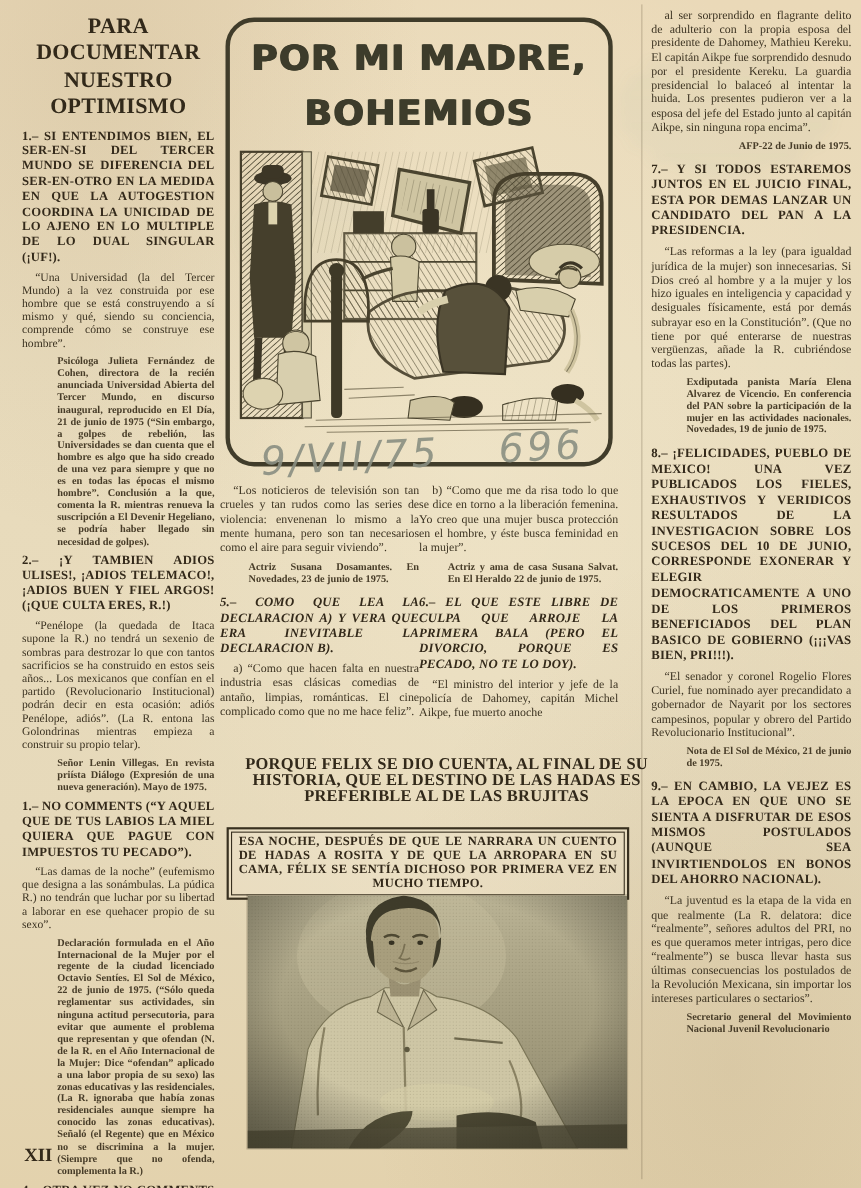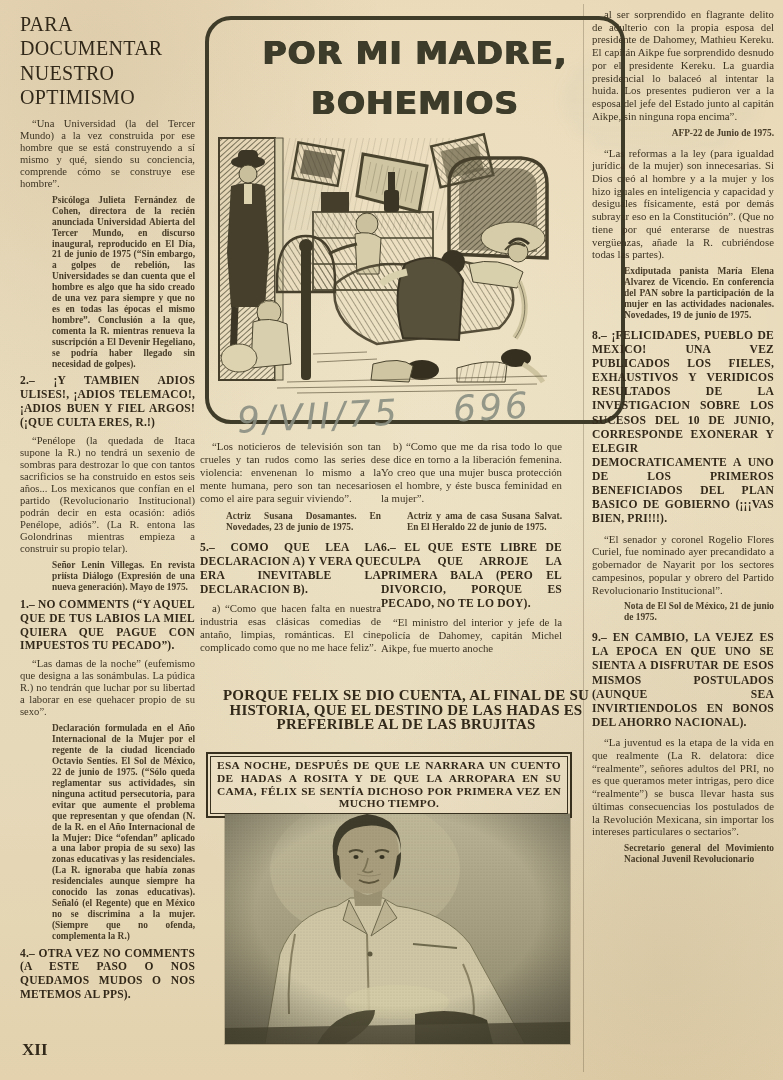--- a/index.html
+++ b/index.html
@@ -22,40 +22,40 @@
     background:repeating-linear-gradient(0deg,rgba(60,140,120,.06) 0 6px,transparent 6px 14px);}
   .ghost.g2{left:215px;top:170px;width:140px;height:90px;
     background:repeating-linear-gradient(0deg,rgba(60,140,120,.05) 0 5px,transparent 5px 12px);}
 
   
   .col-left{position:absolute;left:20px;top:12px;width:175px;}
   .col-right{position:absolute;left:592px;top:8px;width:182px;}
   .divider{position:absolute;left:583px;top:4px;width:1px;height:1068px;background:rgba(80,66,42,.28);}
 
   h1.left-title{
-    margin:0 0 8px 0;text-align:left;
-    font-size:20px;line-height:1.22;font-weight:normal;color:#32291a;
+    margin:0 0 8px 0;text-align:center;
+    font-size:20px;line-height:1.22;font-weight:bold;color:#32291a;
     letter-spacing:.3px;
   }
   p{margin:0 0 5px 0;}
   .num-head{
     font-weight:bold;font-size:11.5px;line-height:1.2;color:#33291a;
     text-align:justify;letter-spacing:.2px;margin-top:3px;
   }
   .body-q{font-size:10.6px;line-height:1.14;text-align:justify;text-indent:12px;overflow-wrap:break-word;}
   .attr{
     font-size:9.4px;line-height:1.16;font-weight:bold;color:#473c28;
     margin-left:32px;text-align:justify;overflow-wrap:break-word;
   }
   .attr.deep{margin-left:46px;text-align:right;}
   .page-num{position:absolute;left:22px;top:1040px;font-weight:bold;font-size:17px;color:#33291a;}
 
   
   .banner-box{
-    position:absolute;left:205px;top:16px;width:420px;height:408px;
+    position:absolute;left:205px;top:16px;width:352px;height:408px;
     border:4px solid #403c2a;border-radius:26px;
     box-sizing:border-box;
   }
   .banner-title{
     margin-top:16px;text-align:center;
     font-family:"DejaVu Sans","Liberation Sans",sans-serif;
     font-weight:bold;color:#3d3c2b;font-size:33px;line-height:1.02;
     letter-spacing:1px;
     text-shadow:.7px 0 0 #3d3c2b,-.7px 0 0 #3d3c2b;
     transform:scaleY(.96);
@@ -67,21 +67,21 @@
     font-style:italic;color:#8a8f82;font-size:36px;letter-spacing:3px;
     transform:rotate(-3deg);display:flex;justify-content:space-between;
     pointer-events:none;z-index:3;opacity:.9;
   }
   .handwriting .hw-num{margin-right:6px;}
 
   
   .center-cols{position:absolute;left:200px;top:440px;width:378px;display:flex;gap:0;}
   .sub-col{width:181px;}
   .sub-col .body-q{font-size:10.8px;line-height:1.2;}
-  .sub-col .num-head{font-size:11.6px;line-height:1.22;margin-top:8px;}
+  .sub-col .num-head{font-size:11.6px;line-height:1.22;margin-top:8px;font-style:italic;}
   .sub-col .attr{margin-left:26px;margin-top:6px;margin-bottom:6px;}
 
   .felix-heading{
     position:absolute;left:200px;top:688px;width:378px;
     text-align:center;font-weight:bold;font-size:15px;line-height:14.5px;
     color:#32291a;letter-spacing:.2px;margin-left:17px;
   }
   .caption-box{
     position:absolute;left:206px;top:752px;width:366px;box-sizing:border-box;
     border:2px solid #38301f;padding:2px;background:rgba(255,250,235,.15);
@@ -103,20 +103,21 @@
 <body>
 
 <div class="page">
 
   <div class="ghost g1"></div>
   <div class="ghost g2"></div>
   <div class="divider"></div>
 
   <div class="col-left">
     <h1 class="left-title">PARA DOCUMENTAR NUESTRO OPTIMISMO</h1>
+    <p class="num-head">1.– SI ENTENDIMOS BIEN, EL SER-EN-SI DEL TERCER MUNDO SE DIFERENCIA DEL SER-EN-OTRO EN LA MEDIDA EN QUE LA AUTOGESTION COORDINA LA UNICIDAD DE LO AJENO EN LO MULTIPLE DE LO DUAL SINGULAR (¡UF!).</p>
     <p class="body-q">“Una Universidad (la del Tercer Mundo) a la vez construida por ese hombre que se está construyendo a sí mismo y qué, siendo su conciencia, comprende cómo se construye ese hombre”.</p>
     <p class="attr">Psicóloga Julieta Fernández de Cohen, directora de la recién anunciada Universidad Abierta del Tercer Mundo, en discurso inaugural, reproducido en El Día, 21 de junio de 1975 (“Sin embargo, a golpes de rebelión, las Universidades se dan cuenta que el hombre es algo que ha sido creado de una vez para siempre y que no es en todas las épocas el mismo hombre”. Conclusión a la que, comenta la R. mientras renueva la suscripción a El Devenir Hegeliano, se podría haber llegado sin necesidad de golpes).</p>
     <p class="num-head">2.– ¡Y TAMBIEN ADIOS ULISES!, ¡ADIOS TELEMACO!, ¡ADIOS BUEN Y FIEL ARGOS! (¡QUE CULTA ERES, R.!)</p>
     <p class="body-q">“Penélope (la quedada de Itaca supone la R.) no tendrá un sexenio de sombras para destrozar lo que con tantos sacrificios se ha construido en estos seis años... Los mexicanos que confían en el partido (Revolucionario Institucional) podrán decir en esta ocasión: adiós Penélope, adiós”. (La R. entona las Golondrinas mientras empieza a construir su propio telar).</p>
     <p class="attr">Señor Lenin Villegas. En revista priísta Diálogo (Expresión de una nueva generación). Mayo de 1975.</p>
     <p class="num-head">1.– NO COMMENTS (“Y AQUEL QUE DE TUS LABIOS LA MIEL QUIERA QUE PAGUE CON IMPUESTOS TU PECADO”).</p>
     <p class="body-q">“Las damas de la noche” (eufemismo que designa a las sonámbulas. La púdica R.) no tendrán que luchar por su libertad a laborar en ese quehacer propio de su sexo”.</p>
     <p class="attr">Declaración formulada en el Año Internacional de la Mujer por el regente de la ciudad licenciado Octavio Sentíes. El Sol de México, 22 de junio de 1975. (“Sólo queda reglamentar sus actividades, sin ninguna actitud persecutoria, para evitar que aumente el problema que representan y que ofendan (N. de la R. en el Año Internacional de la Mujer: Dice “ofendan” aplicado a una labor propia de su sexo) las zonas educativas y las residenciales. (La R. ignoraba que había zonas residenciales aunque siempre ha conocido las zonas educativas). Señaló (el Regente) que en México no se discrimina a la mujer. (Siempre que no ofenda, complementa la R.)</p>
     <p class="num-head">4.– OTRA VEZ NO COMMENTS (A ESTE PASO O NOS QUEDAMOS MUDOS O NOS METEMOS AL PPS).</p>
   </div>
@@ -303,20 +304,21 @@
       <path d="M190,200 Q232,192 262,206 L268,230 190,230Z" fill="#4e4a35"></path>
       <path d="M0,214 L345,208 L345,230 L0,230Z" fill="#5a5640" opacity=".85"></path>
       <rect width="345" height="230" fill="url(#grain)"></rect>
       <rect width="345" height="230" fill="url(#vig)"></rect>
     </svg>
   </div>
 
   <div class="col-right">
     <p class="body-q">al ser sorprendido en flagrante delito de adulterio con la propia esposa del presidente de Dahomey, Mathieu Kereku. El capitán Aikpe fue sorprendido desnudo por el presidente Kereku. La guardia presidencial lo balaceó al intentar la huida. Los presentes pudieron ver a la esposa del jefe del Estado junto al capitán Aikpe, sin ninguna ropa encima”.</p>
     <p class="attr deep">AFP-22 de Junio de 1975.</p>
+    <p class="num-head">7.– Y SI TODOS ESTAREMOS JUNTOS EN EL JUICIO FINAL, ESTA POR DEMAS LANZAR UN CANDIDATO DEL PAN A LA PRESIDENCIA.</p>
     <p class="body-q">“Las reformas a la ley (para igualdad jurídica de la mujer) son innecesarias. Si Dios creó al hombre y a la mujer y los hizo iguales en inteligencia y capacidad y desiguales físicamente, está por demás subrayar eso en la Constitución”. (Que no tiene por qué enterarse de nuestras vergüenzas, añade la R. cubriéndose todas las partes).</p>
     <p class="attr">Exdiputada panista María Elena Alvarez de Vicencio. En conferencia del PAN sobre la participación de la mujer en las actividades nacionales. Novedades, 19 de junio de 1975.</p>
     <p class="num-head">8.– ¡FELICIDADES, PUEBLO DE MEXICO! UNA VEZ PUBLICADOS LOS FIELES, EXHAUSTIVOS Y VERIDICOS RESULTADOS DE LA INVESTIGACION SOBRE LOS SUCESOS DEL 10 DE JUNIO, CORRESPONDE EXONERAR Y ELEGIR DEMOCRATICAMENTE A UNO DE LOS PRIMEROS BENEFICIADOS DEL PLAN BASICO DE GOBIERNO (¡¡¡VAS BIEN, PRI!!!).</p>
     <p class="body-q">“El senador y coronel Rogelio Flores Curiel, fue nominado ayer precandidato a gobernador de Nayarit por los sectores campesinos, popular y obrero del Partido Revolucionario Institucional”.</p>
     <p class="attr">Nota de El Sol de México, 21 de junio de 1975.</p>
     <p class="num-head">9.– EN CAMBIO, LA VEJEZ ES LA EPOCA EN QUE UNO SE SIENTA A DISFRUTAR DE ESOS MISMOS POSTULADOS (AUNQUE SEA INVIRTIENDOLOS EN BONOS DEL AHORRO NACIONAL).</p>
     <p class="body-q">“La juventud es la etapa de la vida en que realmente (La R. delatora: dice “realmente”, señores adultos del PRI, no es que queramos meter intrigas, pero dice “realmente”) se busca llevar hasta sus últimas consecuencias los postulados de la Revolución Mexicana, sin importar los intereses particulares o sectarios”.</p>
     <p class="attr">Secretario general del Movimiento Nacional Juvenil Revolucionario</p>
   </div>
 

